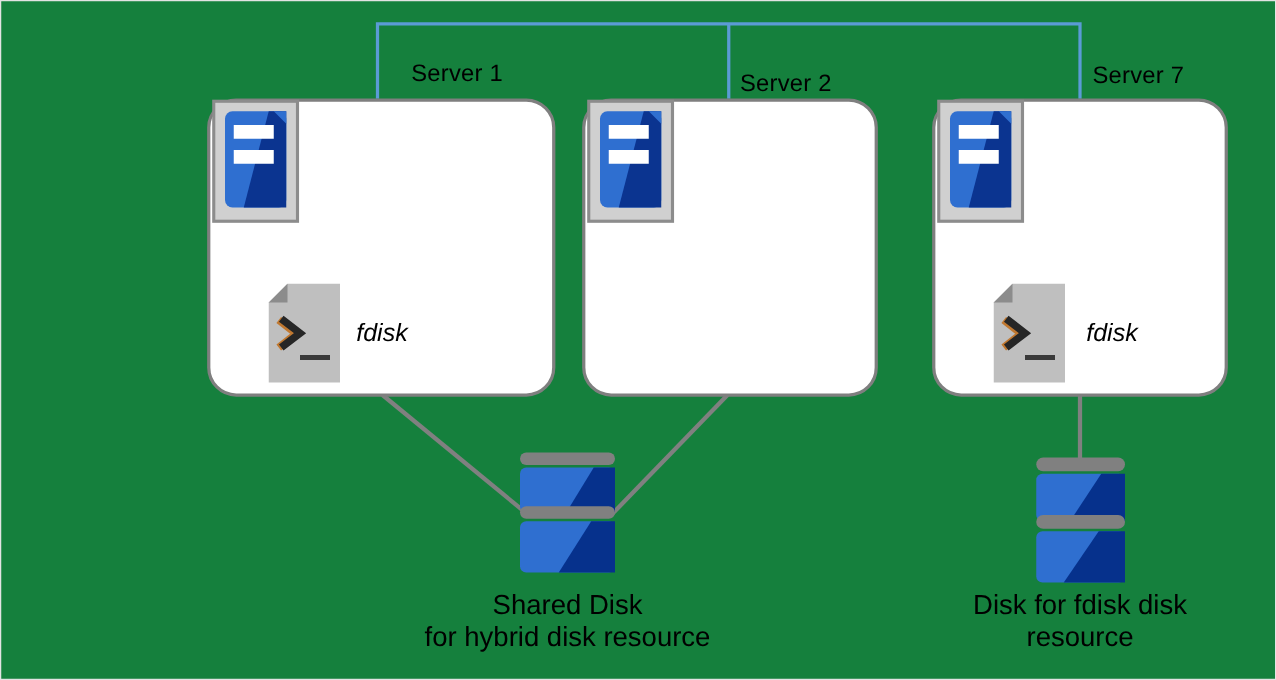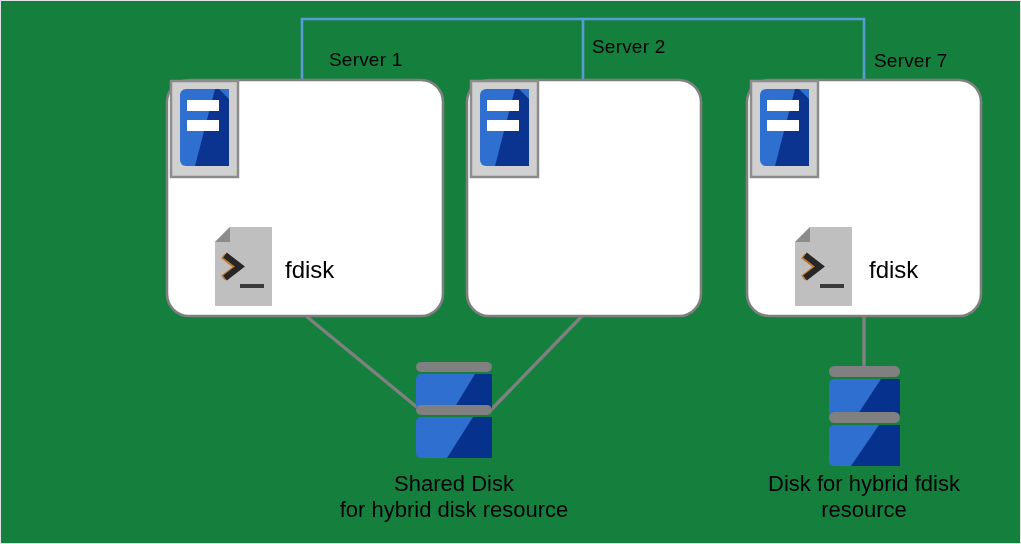--- a/index.html
+++ b/index.html
@@ -28,23 +28,24 @@
   }
   .server-label {
     position: absolute;
     font-size: 19px;
     color: #000000;
     white-space: nowrap;
     letter-spacing: 0.2px;
   }
   .fdisk-label {
     position: absolute;
-    font-size: 24px;
+    font-size: 20px;
     color: #000000;
     white-space: nowrap;
+    font-style: italic;
   }
   .disk-caption {
     position: absolute;
     font-size: 22px;
     color: #000000;
     text-align: center;
     line-height: 26px;
     white-space: pre-line;
   }
 </style>
@@ -140,24 +141,24 @@
       <rect x="828" y="365" width="71" height="11" rx="5.5" ry="5.5" fill="#808080"></rect>
       <rect x="828" y="378" width="71" height="38" rx="5" ry="5" fill="#2F6FD0"></rect>
       <path d="M880,378 L899,378 L899,416 L855,416 Z" fill="#06318C"></path>
       <rect x="828" y="411" width="71" height="11" rx="5.5" ry="5.5" fill="#808080"></rect>
       <rect x="828" y="424" width="71" height="41" rx="5" ry="5" fill="#2F6FD0"></rect>
       <path d="M878,424 L899,424 L899,465 L850,465 Z" fill="#06318C"></path>
     </g>
   </svg>
 
   <div class="server-label" style="left:328px; top:48px;">Server 1</div>
-  <div class="server-label" style="left:591px; top:35px;text-align:right;">Server 2</div>
+  <div class="server-label" style="left:591px; top:56px;text-align:right;">Server 2</div>
   <div class="server-label" style="left:873px; top:49px;">Server 7</div>
 
   <div class="fdisk-label" style="left:284px; top:255px;">fdisk</div>
   <div class="fdisk-label" style="left:868px; top:255px;">fdisk</div>
 
   <div class="disk-caption" style="left:303px; top:470px; width:300px;">Shared Disk
 for hybrid disk resource</div>
-  <div class="disk-caption" style="left:743px; top:470px; width:240px;">Disk for hybrid fdisk
+  <div class="disk-caption" style="left:743px; top:470px; width:240px;">Disk for fdisk disk
 resource</div>
 
 </div>
 
 </body></html>

